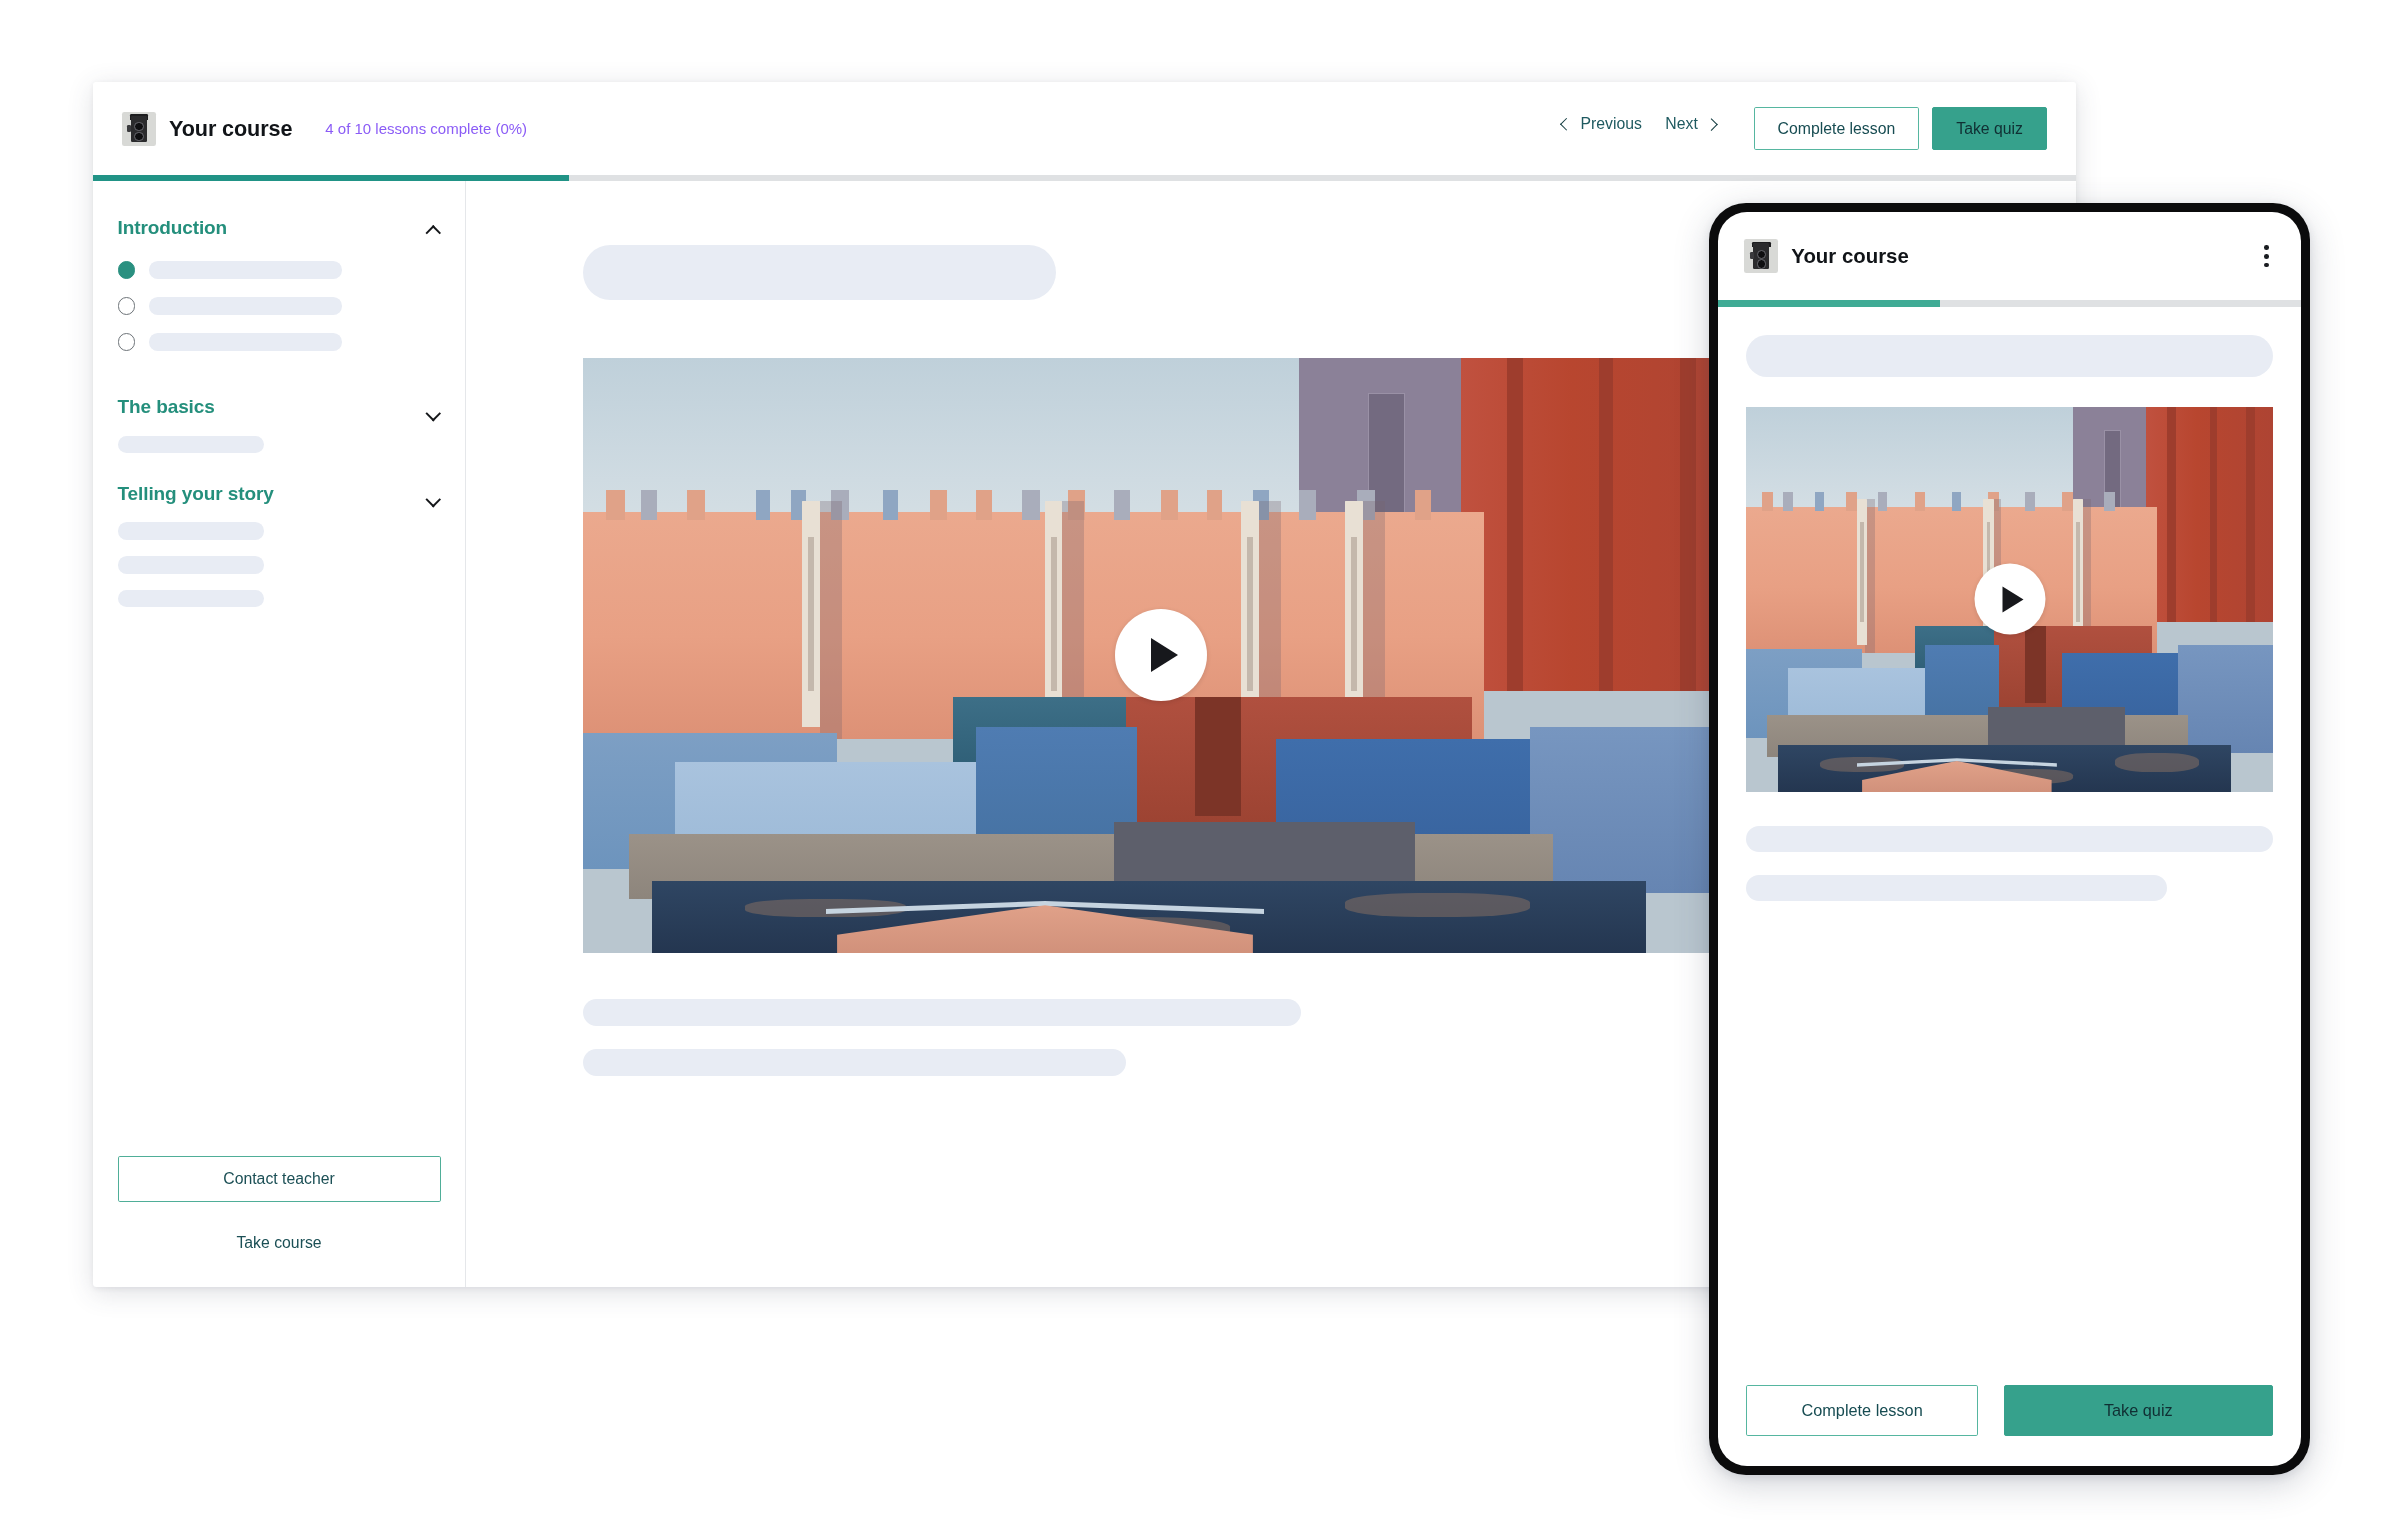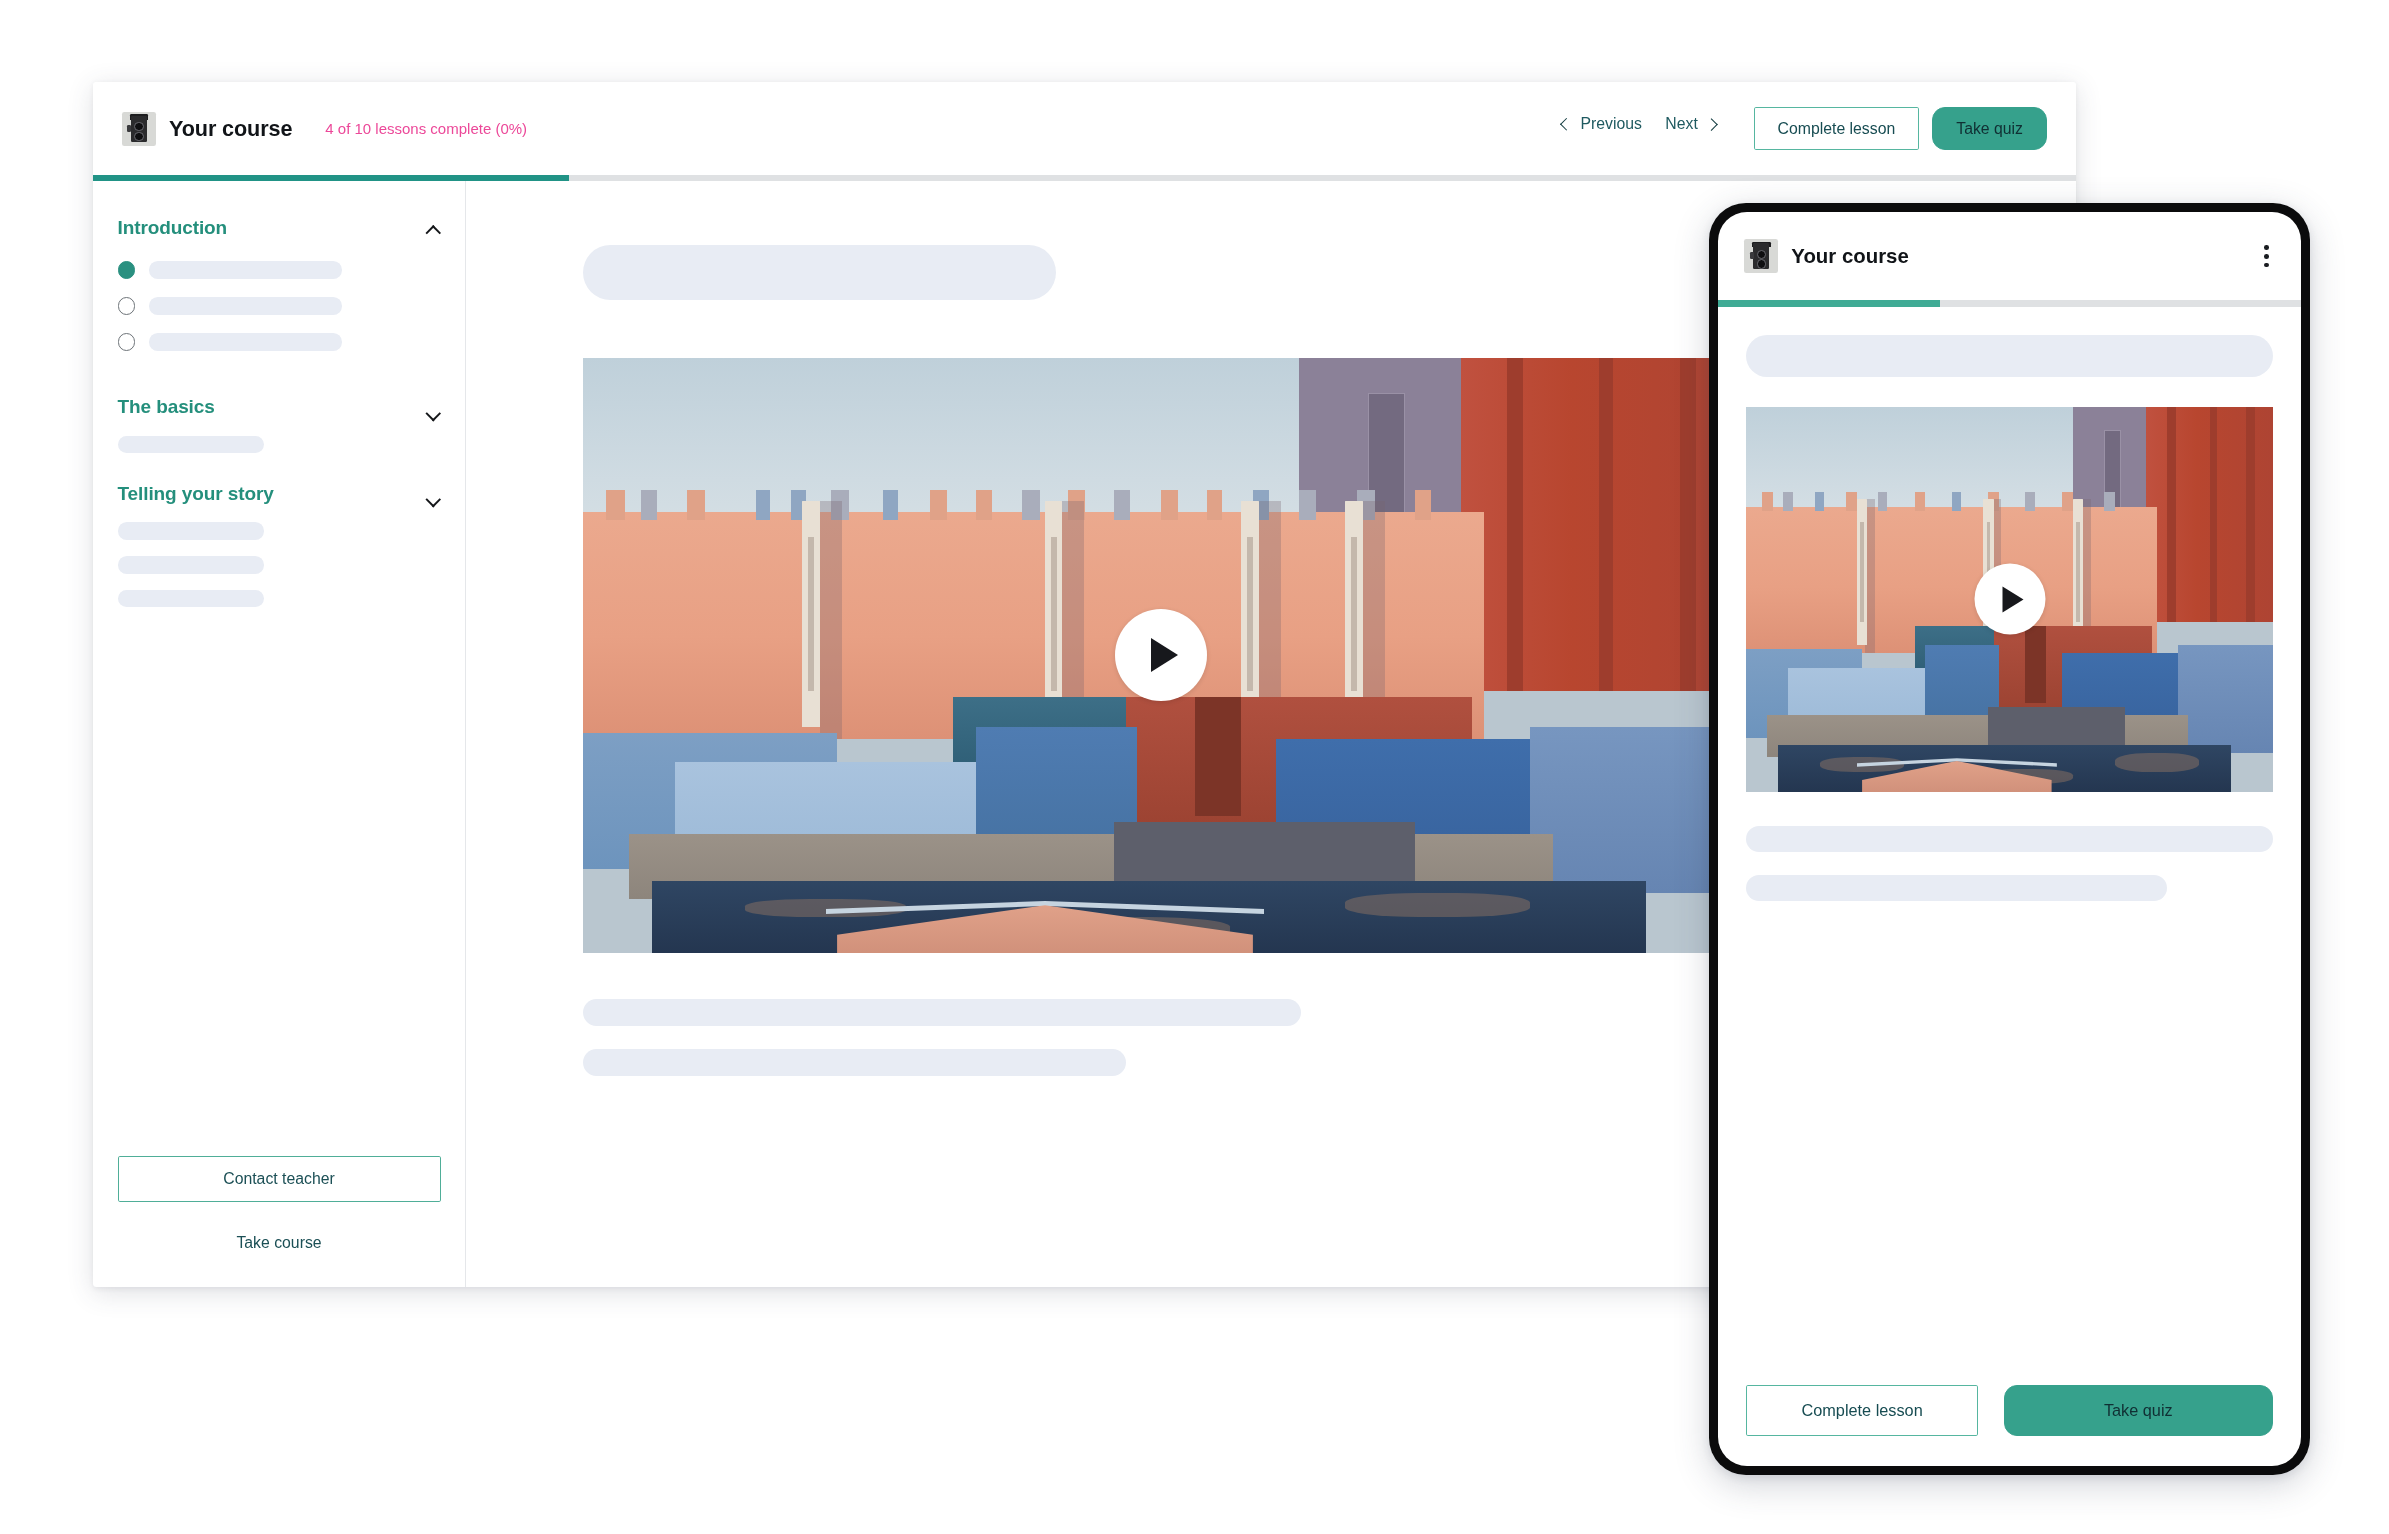--- a/index.html
+++ b/index.html
@@ -93,21 +93,21 @@
 
   .course-title {
     font-size: 21.6px;
     font-weight: bold;
     color: #111418;
     letter-spacing: -0.1px;
   }
 
   .course-progress-text {
     font-size: 15px;
-    color: #ec4899;
+    color: #8b5cf6;
     margin-left: 20px;
     white-space: nowrap;
   }
 
   .header-right {
     margin-left: auto;
     display: flex;
     align-items: flex-start;
     gap: 0;
   }
@@ -145,21 +145,21 @@
     white-space: nowrap;
   }
 
   .btn-filled {
     border: 1.2px solid #36a18c;
     background: #36a18c;
     color: #102f33;
     font-size: 15.8px;
     font-family: "Liberation Sans", sans-serif;
     padding: 11.7px 23px;
-    border-radius: 13px;
+    border-radius: 2px;
     cursor: pointer;
     margin-left: 13px;
     white-space: nowrap;
   }
 
   
   .progress-track {
     height: 5.8px;
     flex: 0 0 5.8px;
     background: #dfe1e3;

